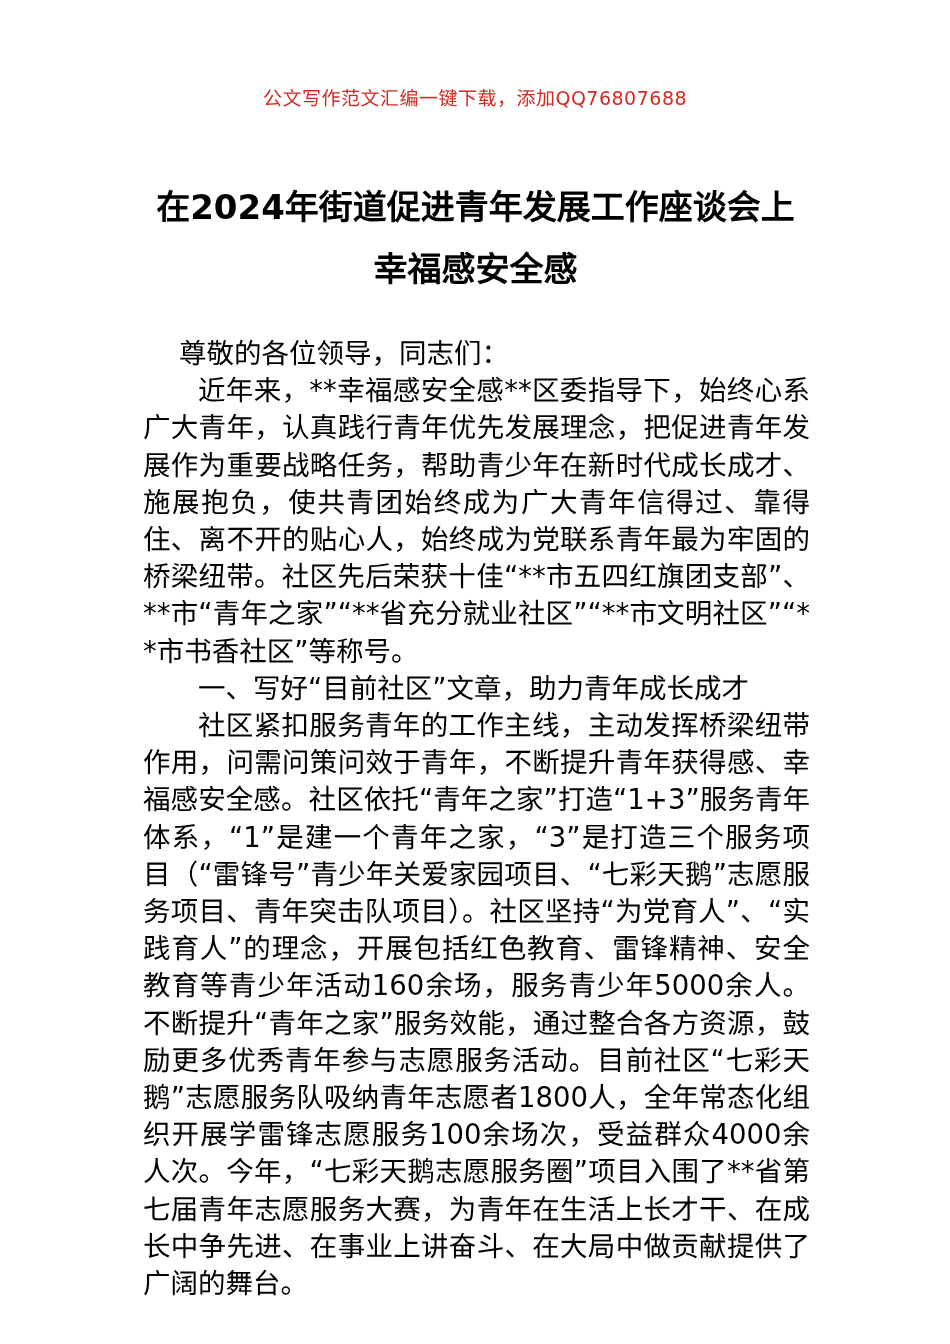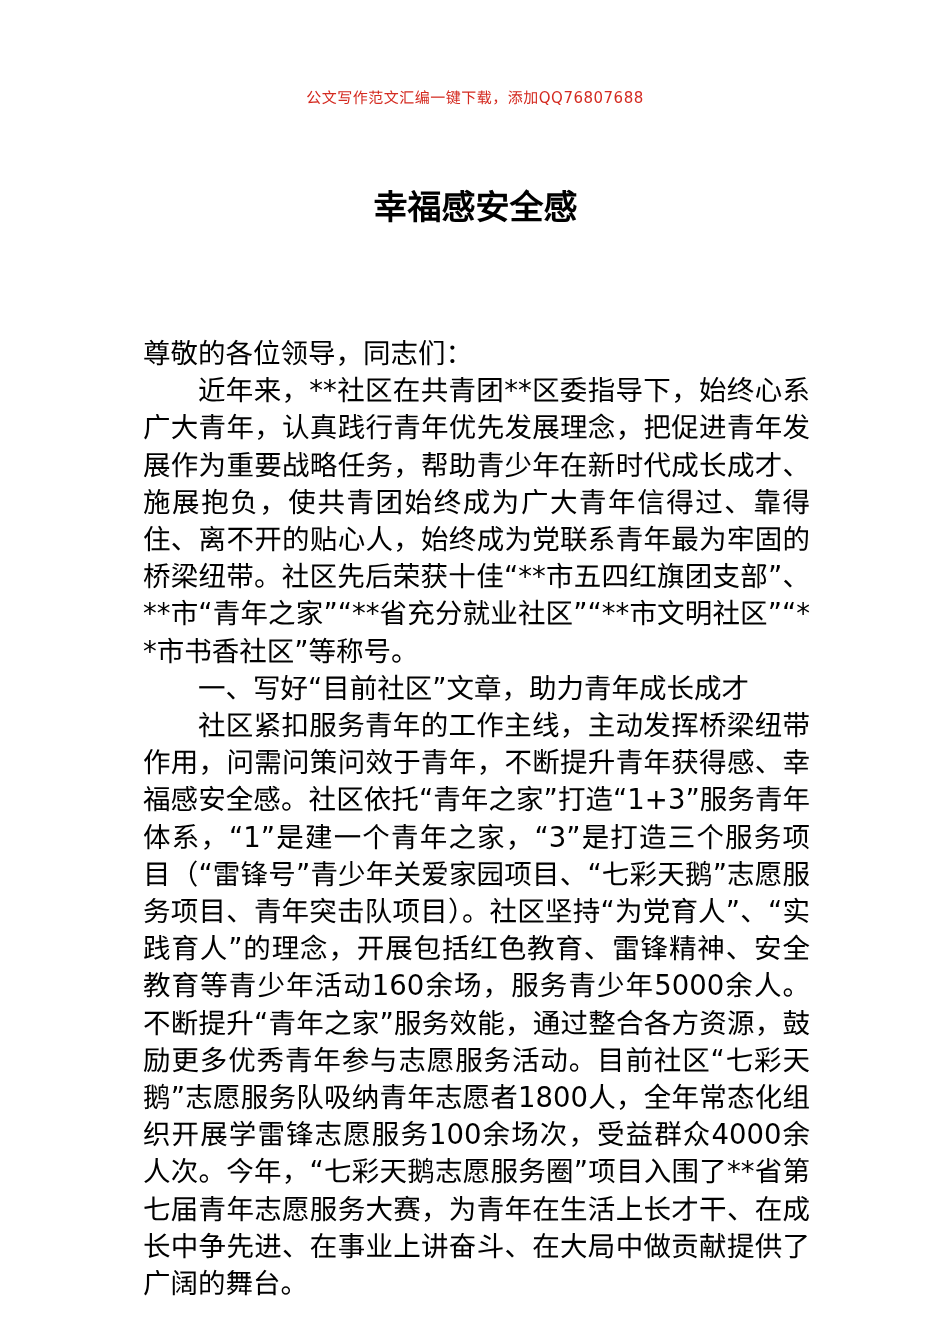--- a/index.html
+++ b/index.html
@@ -25,21 +25,21 @@
     box-sizing: border-box;
   }
 
   
   .ad-banner {
     position: absolute;
     top: 84px;
     left: 0;
     width: 950px;
     text-align: center;
-    font-size: 15px;
+    font-size: 19px;
     line-height: 28px;
     letter-spacing: 0.5px;
     color: #d42a20;
     font-family: "DejaVu Sans", "Liberation Sans", sans-serif;
     white-space: nowrap;
   }
 
   
   .doc-title {
     position: absolute;
@@ -72,38 +72,40 @@
     color: #000000;
     word-break: break-all;
   }
 
   .para.indent {
     text-indent: 2em;
   }
 
   .para.salutation {
     text-indent: 0;
+    margin-left: 36px;
   }
 </style>
 </head>
 <body>
 
 <div class="page">
 
   <div class="ad-banner">公文写作范文汇编一键下载，添加QQ76807688</div>
 
   <div class="doc-title">
+    <div>在2024年街道促进青年发展工作座谈会上</div>
     <div>幸福感安全感</div>
   </div>
 
   <div class="doc-body">
 
     <p class="para salutation">尊敬的各位领导，同志们：</p>
 
-    <p class="para indent">近年来，**社区在共青团**区委指导下，始终心系广大青年，认真践行青年优先发展理念，把促进青年发展作为重要战略任务，帮助青少年在新时代成长成才、施展抱负，使共青团始终成为广大青年信得过、靠得住、离不开的贴心人，始终成为党联系青年最为牢固的桥梁纽带。社区先后荣获十佳“**市五四红旗团支部”、**市“青年之家”“**省充分就业社区”“**市文明社区”“**市书香社区”等称号。</p>
+    <p class="para indent">近年来，**幸福感安全感**区委指导下，始终心系广大青年，认真践行青年优先发展理念，把促进青年发展作为重要战略任务，帮助青少年在新时代成长成才、施展抱负，使共青团始终成为广大青年信得过、靠得住、离不开的贴心人，始终成为党联系青年最为牢固的桥梁纽带。社区先后荣获十佳“**市五四红旗团支部”、**市“青年之家”“**省充分就业社区”“**市文明社区”“**市书香社区”等称号。</p>
 
     <p class="para indent">一、写好“目前社区”文章，助力青年成长成才</p>
 
     <p class="para indent">社区紧扣服务青年的工作主线，主动发挥桥梁纽带作用，问需问策问效于青年，不断提升青年获得感、幸福感安全感。社区依托“青年之家”打造“1+3”服务青年体系，“1”是建一个青年之家，“3”是打造三个服务项目（“雷锋号”青少年关爱家园项目、“七彩天鹅”志愿服务项目、青年突击队项目）。社区坚持“为党育人”、“实践育人”的理念，开展包括红色教育、雷锋精神、安全教育等青少年活动160余场，服务青少年5000余人。不断提升“青年之家”服务效能，通过整合各方资源，鼓励更多优秀青年参与志愿服务活动。目前社区“七彩天鹅”志愿服务队吸纳青年志愿者1800人，全年常态化组织开展学雷锋志愿服务100余场次，受益群众4000余人次。今年，“七彩天鹅志愿服务圈”项目入围了**省第七届青年志愿服务大赛，为青年在生活上长才干、在成长中争先进、在事业上讲奋斗、在大局中做贡献提供了广阔的舞台。</p>
 
   </div>
 
 </div>
 
 </body></html>

